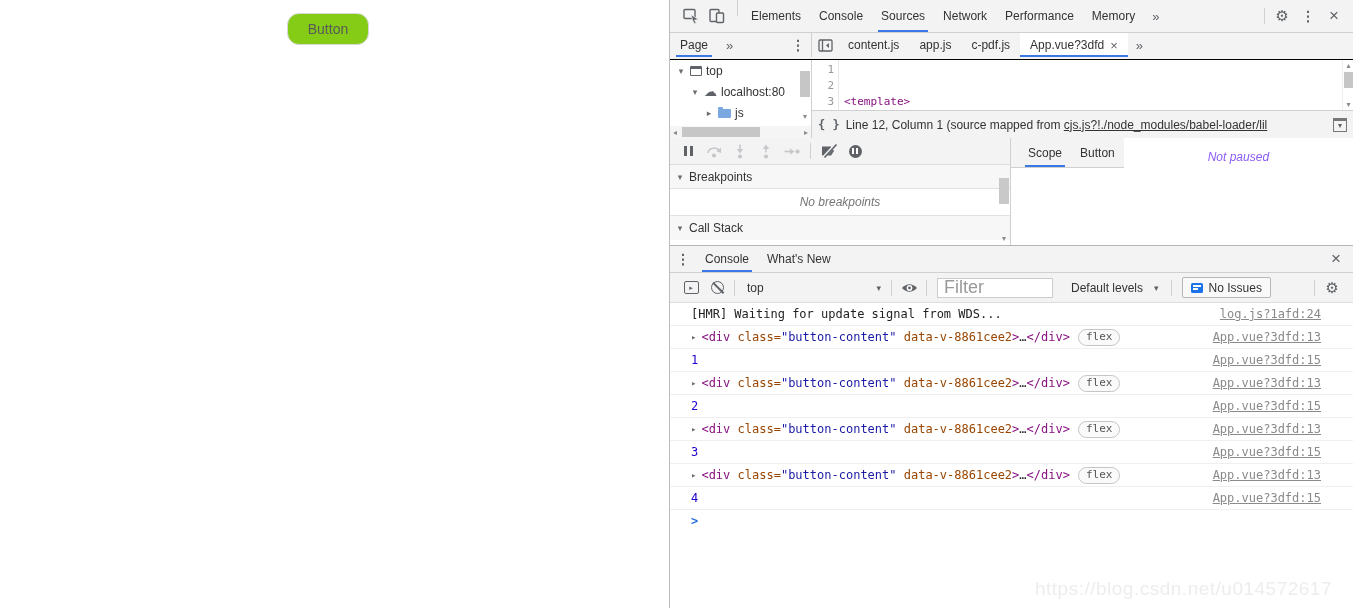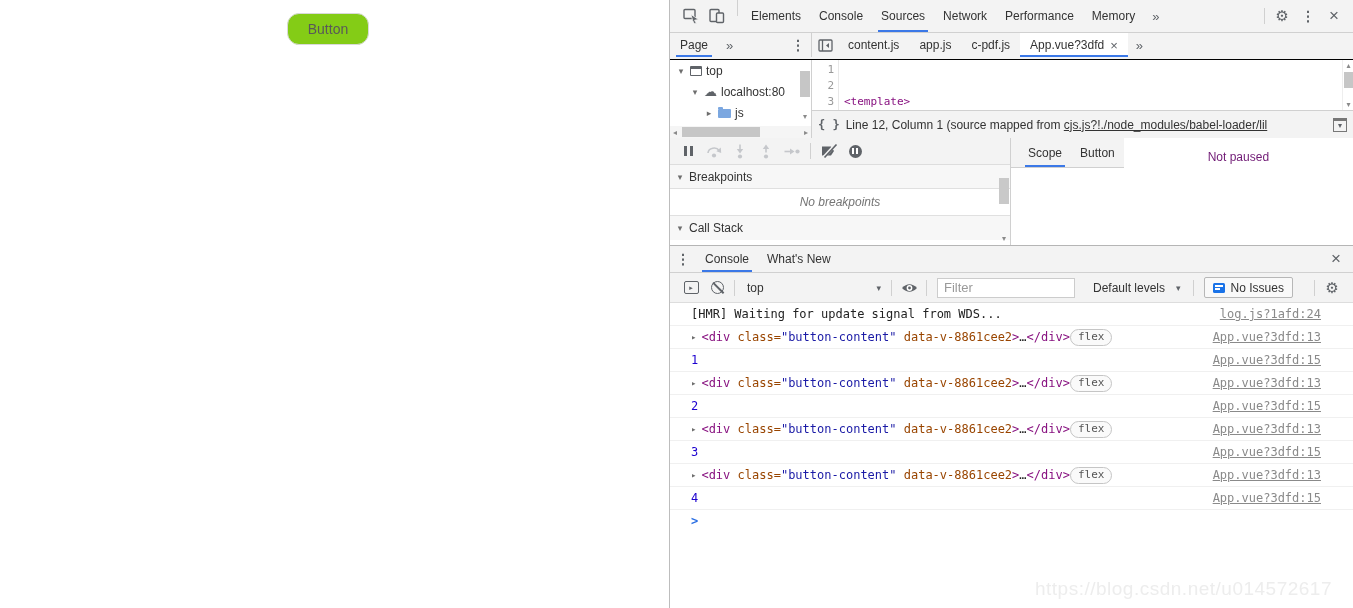--- a/index.html
+++ b/index.html
@@ -95,55 +95,55 @@
   .section-header { height:24px; background:#f7f7f7; border-bottom:1px solid #e0e0e0;
     display:flex; align-items:center; gap:4px; padding-left:5px; color:#333; cursor:pointer; }
   .empty-row { height:27px; background:#fff; border-bottom:1px solid #e0e0e0;
     display:flex; align-items:center; justify-content:center; color:#757575; font-style:italic; }
   .dbg-vscroll { position:absolute; right:1px; top:30px; bottom:2px; width:10px; }
   .dbg-vscroll .thumb { position:absolute; top:10px; left:0; width:10px; height:26px; background:#c9c9c9; }
   .dbg-vscroll .arr { position:absolute; bottom:0; left:0; width:10px; text-align:center; color:#8a8a8a; font-size:8px; }
 
   .debug-right { flex:1; display:flex; flex-direction:row; }
   .side-tabs { height:30px; background:#f3f3f3; border-bottom:1px solid #d0d0d0; display:flex; align-items:stretch; padding-left:8px; flex:none; }
-  .not-paused { flex:1; display:flex; justify-content:center; padding-top:12px; color:#701a75; }
+  .not-paused { flex:1; display:flex; justify-content:center; padding-top:12px; color:#8b5cf6; font-style:italic; }
 
   
   .console-drawer { flex:1; border-top:1px solid #b5b5b5; display:flex; flex-direction:column; overflow:hidden; }
   .drawer-header { height:27px; background:#f3f3f3; border-bottom:1px solid #d0d0d0; display:flex; align-items:stretch; flex:none; }
   .drawer-header .icon-btn { align-self:center; }
   .console-toolbar { height:30px; background:#f3f3f3; border-bottom:1px solid #ddd;
     display:flex; align-items:center; padding:0 8px; flex:none; }
   .sidebar-ico { width:15px; height:13px; border:1.5px solid #5f6368; border-radius:2px;
     display:flex; align-items:center; justify-content:center; font-size:7px; color:#5f6368; }
   .clear-ico { width:13px; height:13px; border:1.5px solid #5f6368; border-radius:50%; position:relative; }
   .clear-ico::after { content:""; position:absolute; left:-1px; top:4.5px; width:15px; height:1.5px;
     background:#5f6368; transform:rotate(45deg); }
   .ctx-select { width:148px; display:flex; align-items:center; justify-content:space-between;
     padding:0 6px 0 8px; color:#333; cursor:pointer; }
   .dd-arrow { font-size:9px; color:#5f6368; }
-  .filter-input { width:138px; height:20px; border:1px solid #ccc; background:#fff;
-    font-family:"Liberation Sans", sans-serif; font-size:13px; padding:0 6px; color:#333; margin:0 10px 0 6px; }
+  .filter-input { width:116px; height:20px; border:1px solid #ccc; background:#fff;
+    font-family:"Liberation Sans", sans-serif; font-size:18px; padding:0 6px; color:#333; margin:0 10px 0 6px; }
   .filter-input::placeholder { color:#9a9a9a; }
   .levels { display:flex; align-items:center; gap:11px; padding:0 8px; color:#333; cursor:pointer; }
   .issues-chip { display:flex; align-items:center; gap:6px; border:1px solid #b7b7b7; border-radius:2px;
     height:21px; padding:0 8px; margin-left:6px; background:#f9f9f9; cursor:pointer; }
   .flag-ico { position:relative; width:12px; height:10px; background:#1a73e8; border-radius:1.5px; }
   .flag-ico::before, .flag-ico::after { content:""; position:absolute; left:2px; height:1.5px; background:#fff; }
   .flag-ico::before { top:2.5px; width:8px; }
   .flag-ico::after { top:5.5px; width:5px; }
 
   .console-messages { flex:1; background:#fff; overflow:hidden; font-family:"DejaVu Sans Mono", monospace; font-size:12px; }
   .msg-row { height:23px; border-bottom:1px solid #f0f0f0; display:flex; align-items:center; padding:0 32px 0 21px;text-align:center; }
   .msg-content { flex:1; white-space:pre; overflow:hidden; display:flex; align-items:center; }
   .expander { color:#6e6e6e; font-size:9px; margin-right:5px; cursor:pointer; }
   .tok-tag { color:#881280; } .tok-attr { color:#994500; } .tok-val { color:#1a1aa6; } .tok-plain { color:#222; }
   .msg-text { color:#222; }
   .msg-num { color:#1c00cf; }
-  .flex-badge { display:inline-block; margin-left:0; padding:0px 7px 1px; border:1px solid #c5c5c5;
+  .flex-badge { display:inline-block; margin-left:8px; padding:0px 7px 1px; border:1px solid #c5c5c5;
     border-radius:9px; background:#fafafa; color:#555; font-size:11px; line-height:14px; cursor:pointer; }
   .msg-link { color:#8a8a8a; text-decoration:underline; white-space:nowrap; margin-left:12px; cursor:pointer; }
   .prompt-row { height:22px; display:flex; align-items:center; padding-left:21px; }
   .prompt-chevron { color:#2b6fe3; font-weight:bold; font-size:12px; }
 
   svg { display:block; }
 </style>
 </head>
 <body>
 

